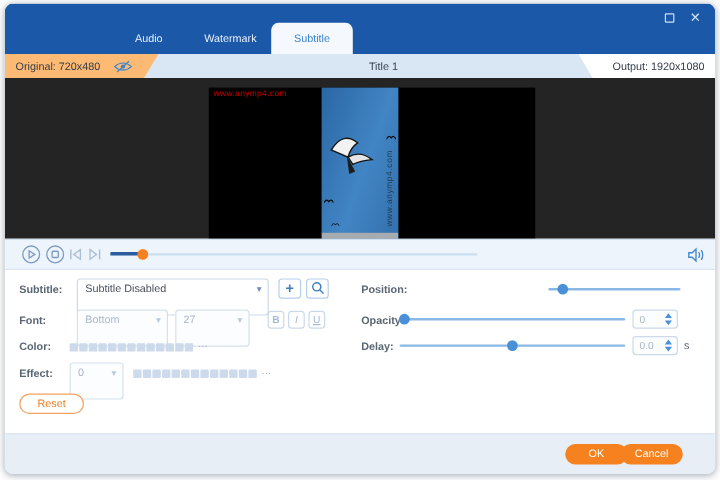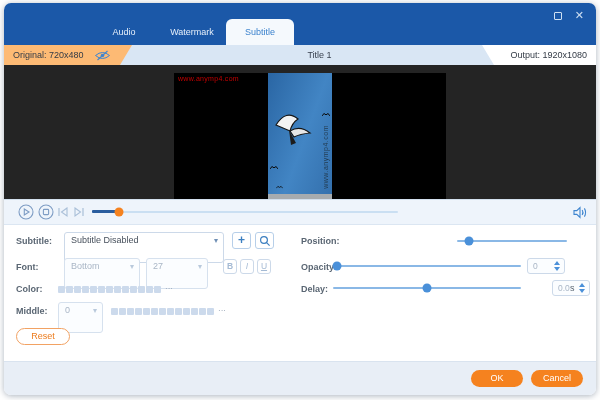--- a/index.html
+++ b/index.html
@@ -86,21 +86,21 @@
   .arr-down{width:0;height:0;border-left:3px solid transparent;border-right:3px solid transparent;border-top:4px solid #4a90d9;}
   .unit{position:absolute;font-size:9px;color:#5a6673;line-height:16px;}
   .reset-btn{position:absolute;left:12px;top:103px;width:54px;height:17px;border:1px solid #f2a263;border-radius:9px;
     background:#fff;color:#ed7c1d;font-size:9px;line-height:15px;text-align:center;}
 
   
   .footer{position:absolute;left:0;top:358px;right:0;height:34px;background:#e8eef6;border-top:1px solid #d9e3ef;}
   .pill{position:absolute;top:8px;width:52px;height:17px;border-radius:9px;background:#f5821f;color:#fff;
     font-size:9px;line-height:17px;text-align:center;}
   .ok{right:73px;}
-  .cancel{right:13px;}
+  .cancel{right:27px;}
 </style>
 </head>
 <body>
 
 <div class="dialog">
 
   <div class="header">
     <div class="win-controls">
       <span><span class="max-box"></span></span>
       <span class="close-x">✕</span>
@@ -220,21 +220,21 @@
         <span class="swatch"></span>
         <span class="swatch"></span>
         <span class="swatch"></span>
         <span class="swatch"></span>
         <span class="swatch"></span>
         <span class="swatch"></span>
         <span class="swatch"></span>
         <span class="more">···</span>
     </div>
 
-    <div class="lbl" style="left:12px;top:77px">Middle:</div>
+    <div class="lbl" style="left:12px;top:77px">Effect:</div>
     <div class="select disabled" style="left:54px;top:77px;width:45px">
       <span>0</span>
       <span class="caret">▾</span>
     </div>
     <div class="swatch-row" style="left:107px;top:82px">
       <span class="swatch"></span>
         <span class="swatch"></span>
         <span class="swatch"></span>
         <span class="swatch"></span>
         <span class="swatch"></span>
@@ -268,21 +268,21 @@
         <span class="arr-up"></span>
         <span class="arr-down"></span>
       </span>
     </div>
 
     <div class="lbl" style="left:297px;top:55px">Delay:</div>
     <div class="slider" style="left:329px;top:55px;width:188px">
       <div class="track"></div>
       <div class="thumb" style="left:50%"></div>
     </div>
-    <div class="spinner" style="left:548px;top:55px">
+    <div class="spinner" style="left:523px;top:55px">
       <span class="spin-val">0.0</span>
       <span class="spin-arrows">
         <span class="arr-up"></span>
         <span class="arr-down"></span>
       </span>
     </div>
     <div class="unit" style="left:566px;top:55px">s</div>
   </div>
 
   <div class="footer">

